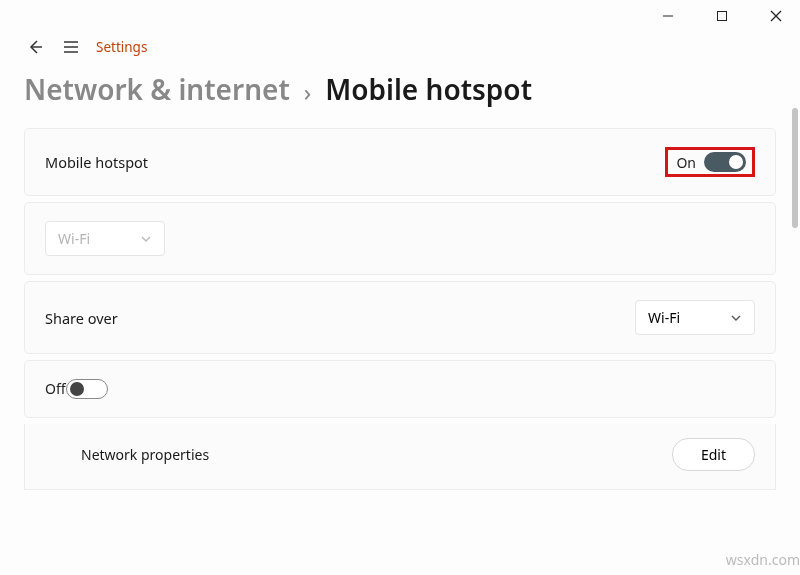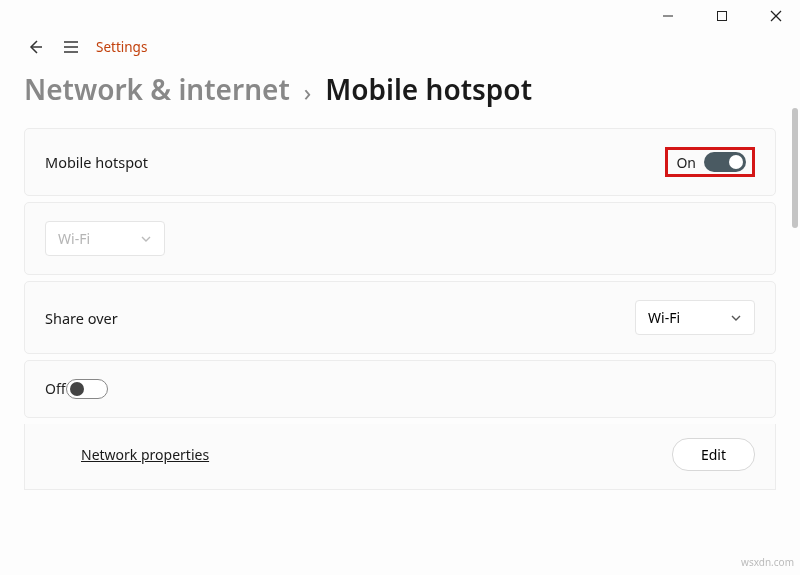--- a/index.html
+++ b/index.html
@@ -28,21 +28,21 @@
   .toggle.off::after { content:""; position:absolute; left:3px; top:2px; width:14px; height:14px; border-radius:50%; background:#444; }
   .highlight { border: 3px solid #d41616; padding: 2px 6px 2px 8px; display:flex; align-items:center; gap:8px; }
   .select { border:1px solid #e5e5e5; border-radius:4px; padding: 7px 12px; min-width: 120px; display:flex; align-items:center; justify-content:space-between; gap: 40px; font-size: 14px; background:#fff; }
   .select.disabled { color: #b5b5b5; }
   .chev { width:12px; height:12px; }
   .prop-head { background: #fbfbfb; border:1px solid #ececec; border-radius:5px 5px 0 0; padding: 18px 20px; display:flex; align-items:center; justify-content:space-between; margin-top: 6px;}
   .prop-body { background: #fbfbfb; border:1px solid #ececec; border-top:none; padding: 14px 20px 18px 56px; display:flex; flex-direction:column; gap: 18px;}
   .prop-row { display:flex; align-items:center; justify-content:space-between; }
   .edit-btn { border:1px solid #d8d8d8; border-radius:16px; background:#fff; padding: 6px 28px; font-size:14px; }
   .scrollbar { position:absolute; right:2px; top:108px; width:6px; height:120px; background:#c4c4c4; border-radius:3px;}
-  .watermark { position:absolute; right:6px; bottom:6px; font-size:10px; color:#bbb;margin-left:40px;}
+  .watermark { position:absolute; right:0; bottom:6px; font-size:14px; color:#bbb;margin-left:40px;}
 </style>
 </head>
 <body>
 
 <div class="titlebar">
   <div class="win-btn">
     <svg viewBox="0 0 12 12">
         <line x1="1" y1="6" x2="11" y2="6" stroke="#222" stroke-width="1"></line>
       </svg>
   </div>
@@ -113,21 +113,21 @@
 
   <div class="card">
     <div class="toggle-wrap">
       <span class="toggle-text">Off</span>
       <div class="toggle off"></div>
     </div>
   </div>
 
   <div class="prop-body">
     <div class="prop-row">
-      <div class="label" style="font-size:14px;text-decoration:underline;">Network properties</div>
+      <div class="label" style="font-size:14px;">Network properties</div>
       <button class="edit-btn">Edit</button>
     </div>
 
   </div>
 
 </div>
 
 <div class="scrollbar"></div>
 <div class="watermark">wsxdn.com</div>
 

